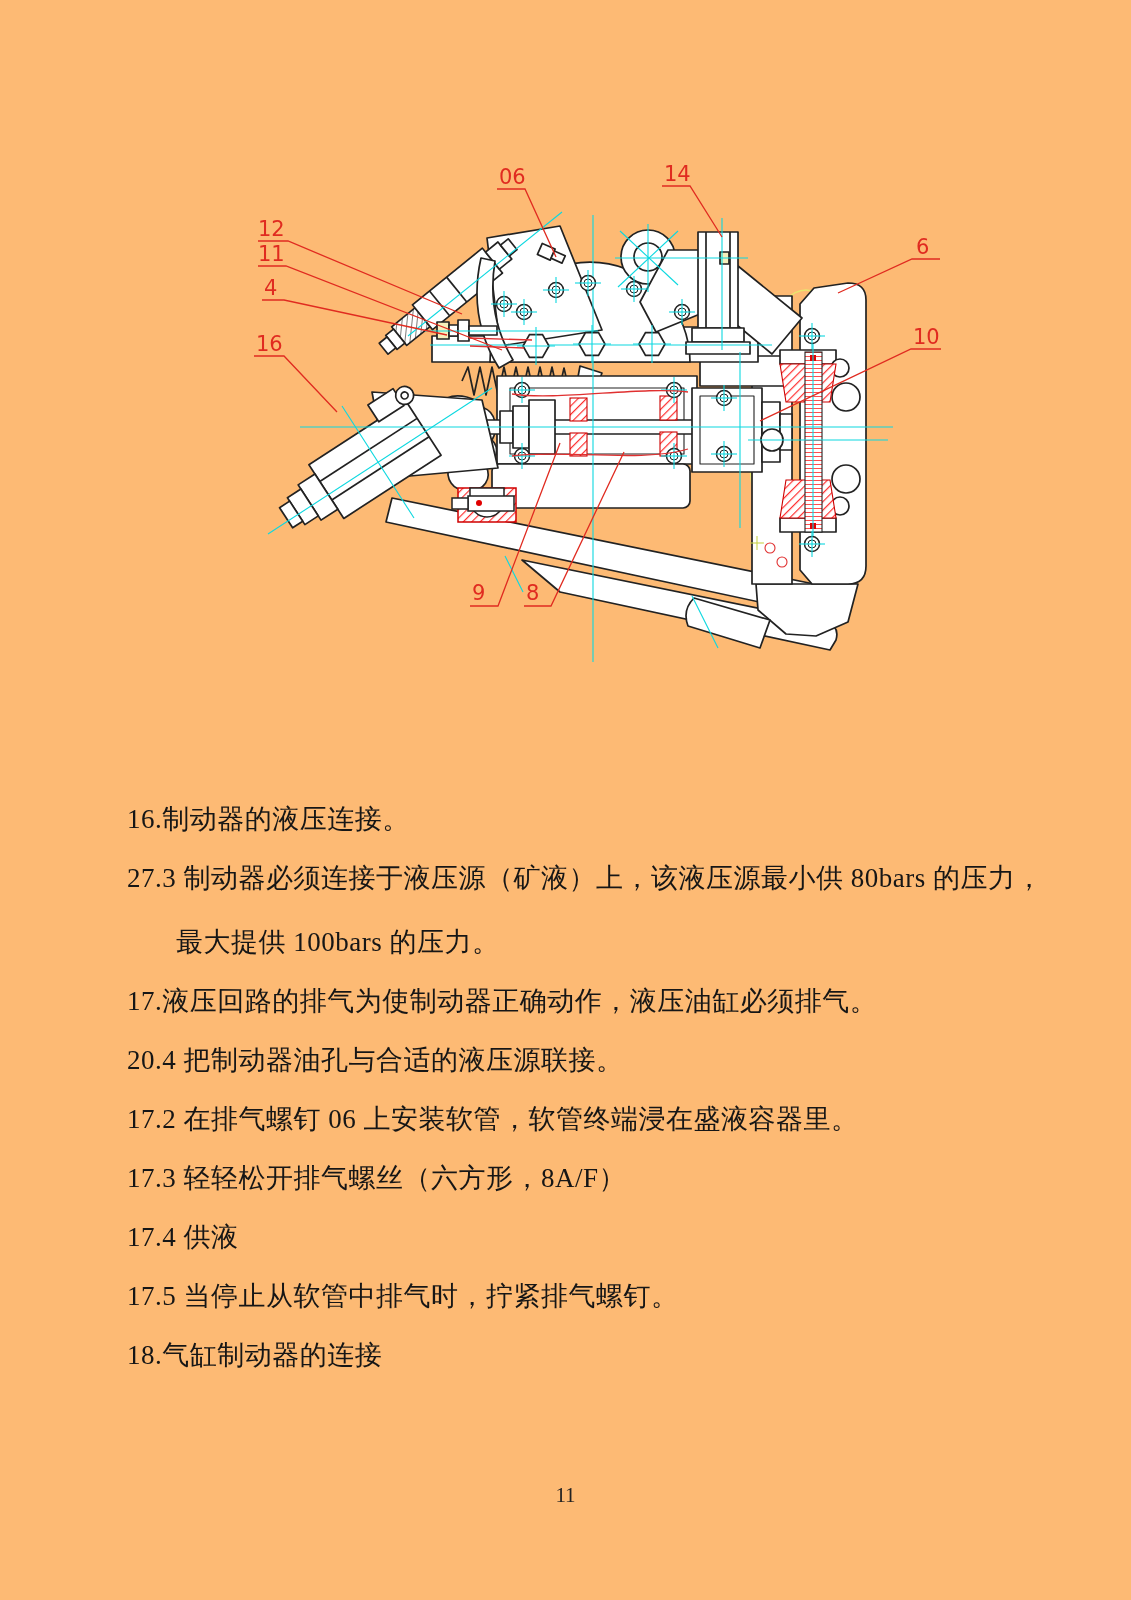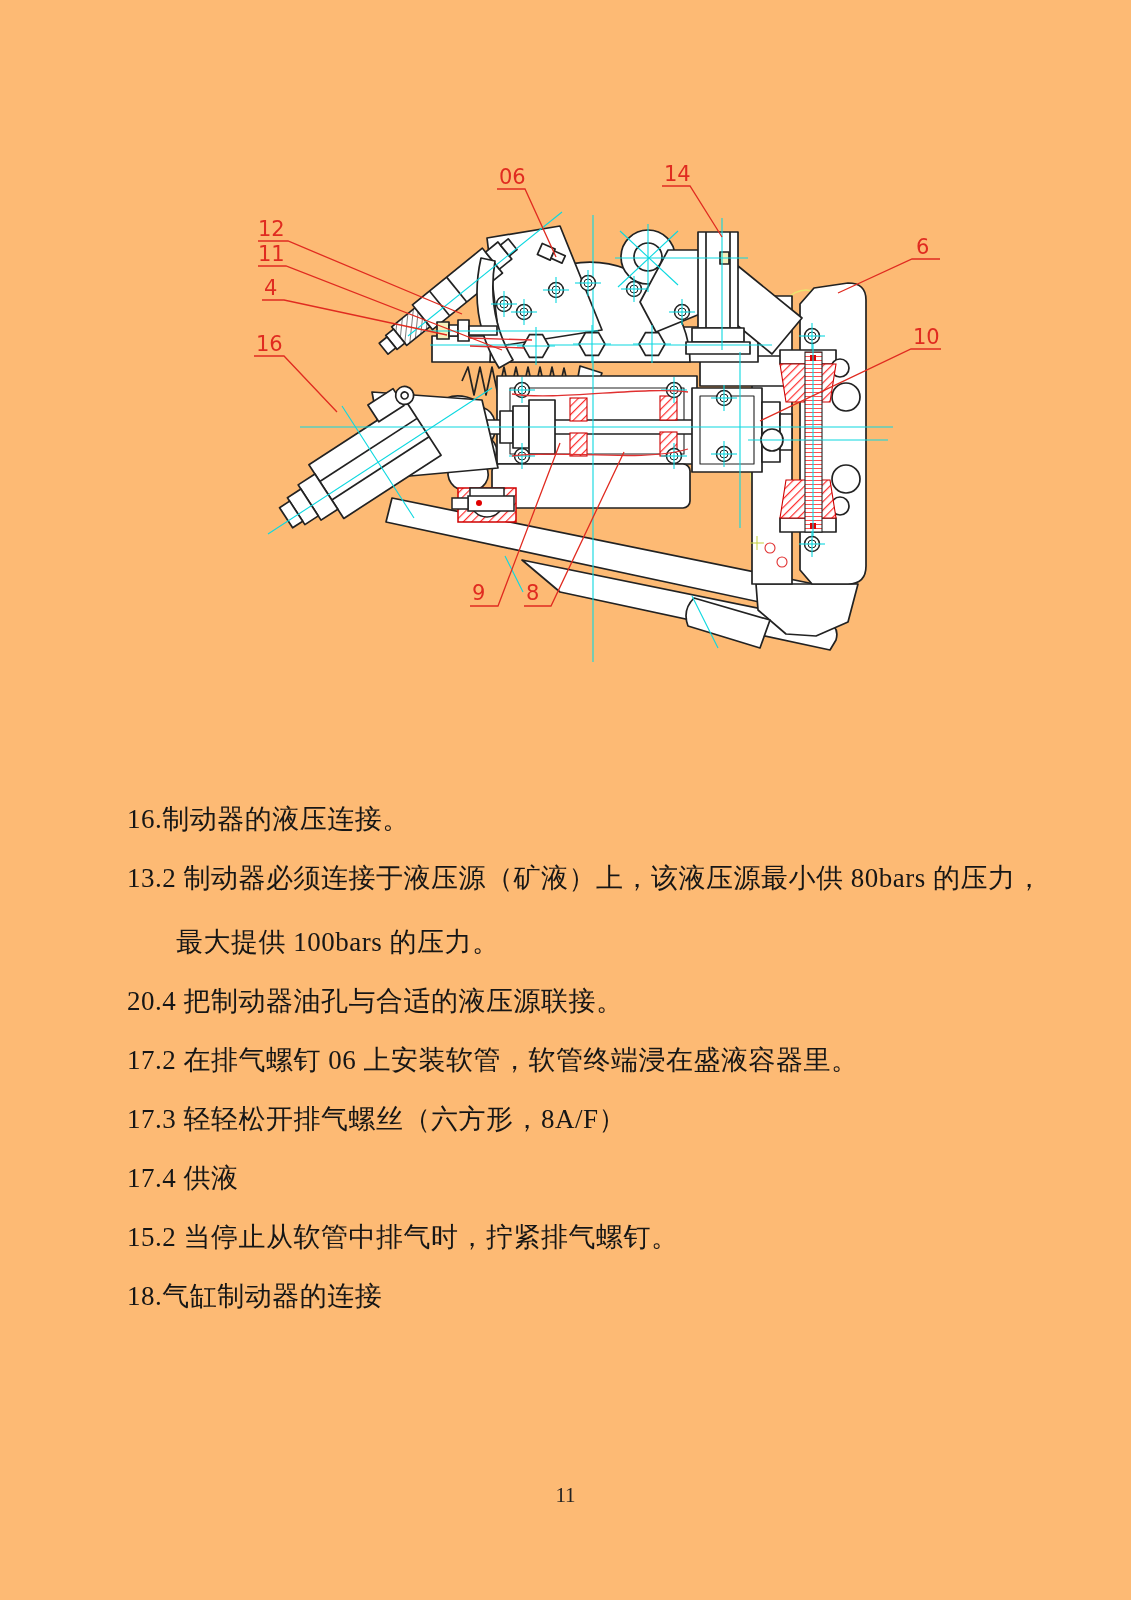--- a/index.html
+++ b/index.html
@@ -249,25 +249,26 @@
       <text class="callout-text" x="256" y="351">16</text>
       <text class="callout-text" x="916" y="254">6</text>
       <text class="callout-text" x="913" y="344">10</text>
       <text class="callout-text" x="472" y="600">9</text>
       <text class="callout-text" x="526" y="600">8</text>
     </g>
   </svg>
 
   <div class="body-text">
     <p>16.制动器的液压连接。</p>
-    <p>13.2 制动器必须连接于液压源（矿液）上，该液压源最小供 80bars 的压力，</p>
+    <p>27.3 制动器必须连接于液压源（矿液）上，该液压源最小供 80bars 的压力，</p>
     <p class="indent">最大提供 100bars 的压力。</p>
+    <p>17.液压回路的排气为使制动器正确动作，液压油缸必须排气。</p>
     <p>20.4 把制动器油孔与合适的液压源联接。</p>
     <p>17.2 在排气螺钉 06 上安装软管，软管终端浸在盛液容器里。</p>
     <p>17.3 轻轻松开排气螺丝（六方形，8A/F）</p>
     <p>17.4 供液</p>
-    <p>15.2 当停止从软管中排气时，拧紧排气螺钉。</p>
+    <p>17.5 当停止从软管中排气时，拧紧排气螺钉。</p>
     <p>18.气缸制动器的连接</p>
   </div>
 
   <div class="page-number">11</div>
 
 </div>
 
 </body></html>

